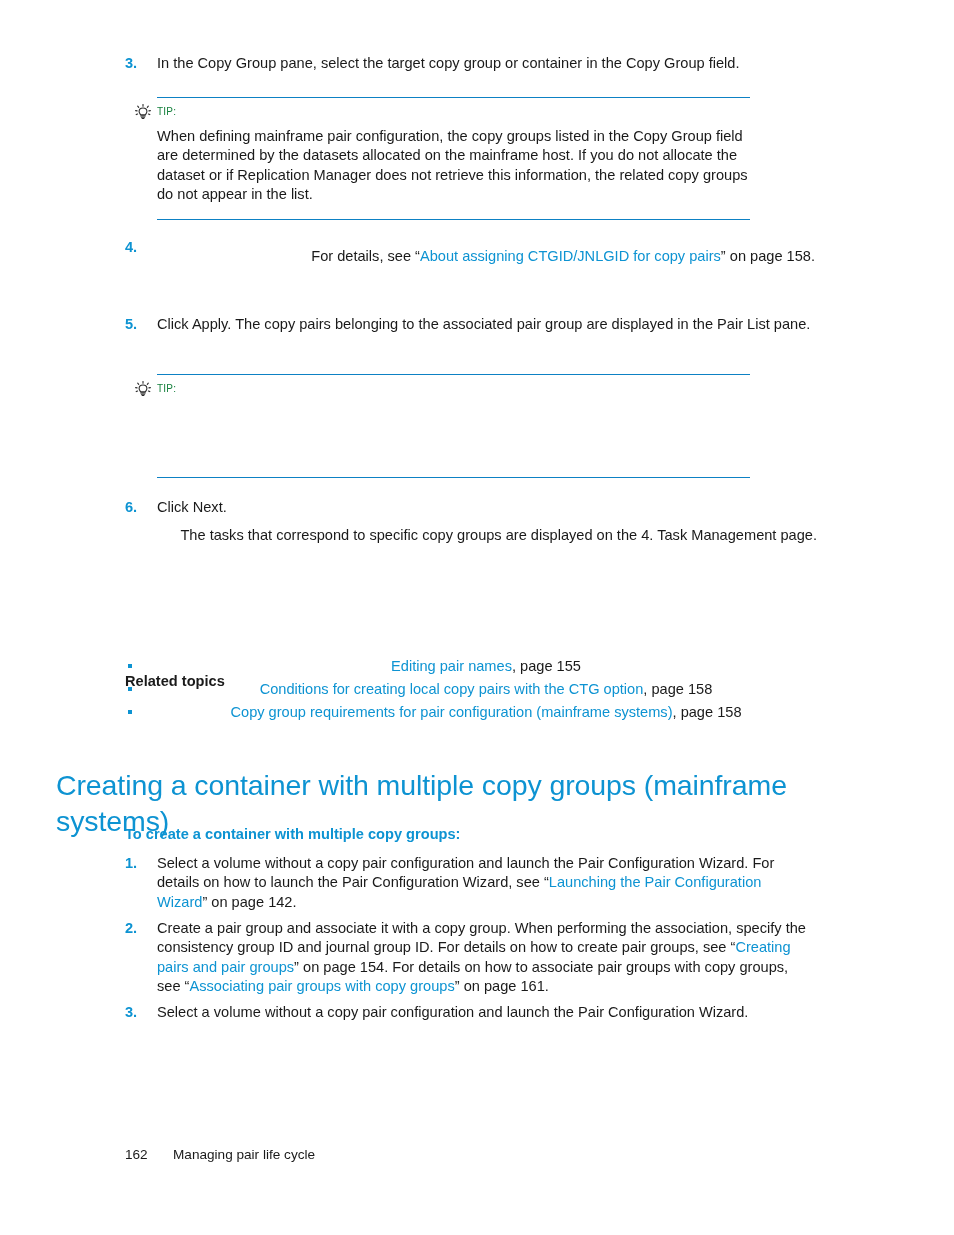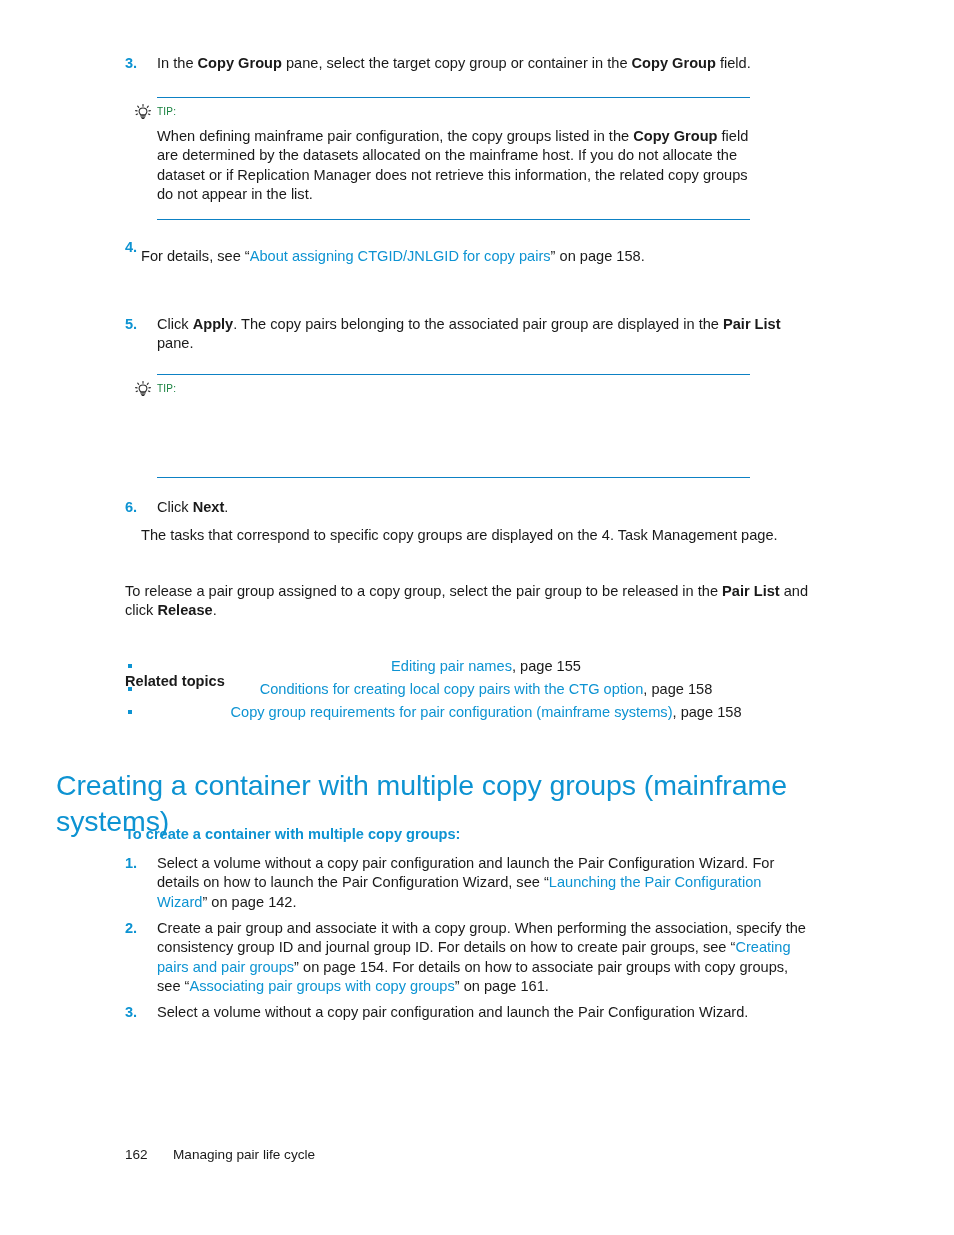--- a/index.html
+++ b/index.html
@@ -15,21 +15,21 @@
     color: #1a1a1a;
     -webkit-font-smoothing: antialiased;
   }
   .page {
     position: absolute;
     left: 0; top: 0;
     width: 954px;
     height: 1235px;
     overflow: hidden;
   }
-  b, .bold { font-weight: bold; margin-top: 22px; }
+  b, .bold { font-weight: normal; margin-top: 22px; }
   .lnk { color: #0d93d2; }
 
   
   .step {
     position: absolute;
     left: 125px;
     width: 690px;
   }
   .step .num {
     position: absolute;
@@ -40,23 +40,24 @@
     font-size: 14.6px;
     color: #0d93d2;
     line-height: 19.4px;
   }
   .step .txt {
     margin-left: 32px;
     font-size: 14.6px;
     line-height: 19.4px;
   }
   .step .cont {
-    margin-left: 16px;
-    font-size: 14.6px;
-    line-height: 19.4px;
+    margin-left: 32px;
+    font-size: 14.6px;
+    line-height: 19.4px;
+    text-align: right;
   }
 
   
   .para {
     position: absolute;
     left: 125px;
     width: 690px;
     font-size: 14.6px;
     line-height: 19.4px;
   }
@@ -227,21 +228,20 @@
     <div class="tip-head">TIP:</div>
     <div class="rule" style="top:103px;"></div>
   </div>
 
   <div class="step" style="top:498px;">
     <span class="num">6.</span>
     <div class="txt"><span>Click </span><b>Next</b><span>.</span></div>
     <div class="cont" style="margin-top:9px; width:660px;">The tasks that correspond to specific copy groups are displayed on the 4. Task Management page.</div>
   </div>
 
-  <div class="para" style="top:582px; width:690px;"><span>To release a pair group assigned to a copy group, select the pair group to be released in the </span><b>Pair List</b><span> and click </span><b>Release</b><span>.</span></div>
 
   <div class="rel-head" style="top:629px;">Related topics</div>
 
   <div class="rel-list" style="top:655px;text-align:center;">
     <div class="rel-item">
       <span class="bullet"></span><a class="lnk">Editing pair names</a><span>, page 155</span>
     </div>
     <div class="rel-item">
       <span class="bullet"></span><a class="lnk">Conditions for creating local copy pairs with the CTG option</a><span>, page 158</span>
     </div>

